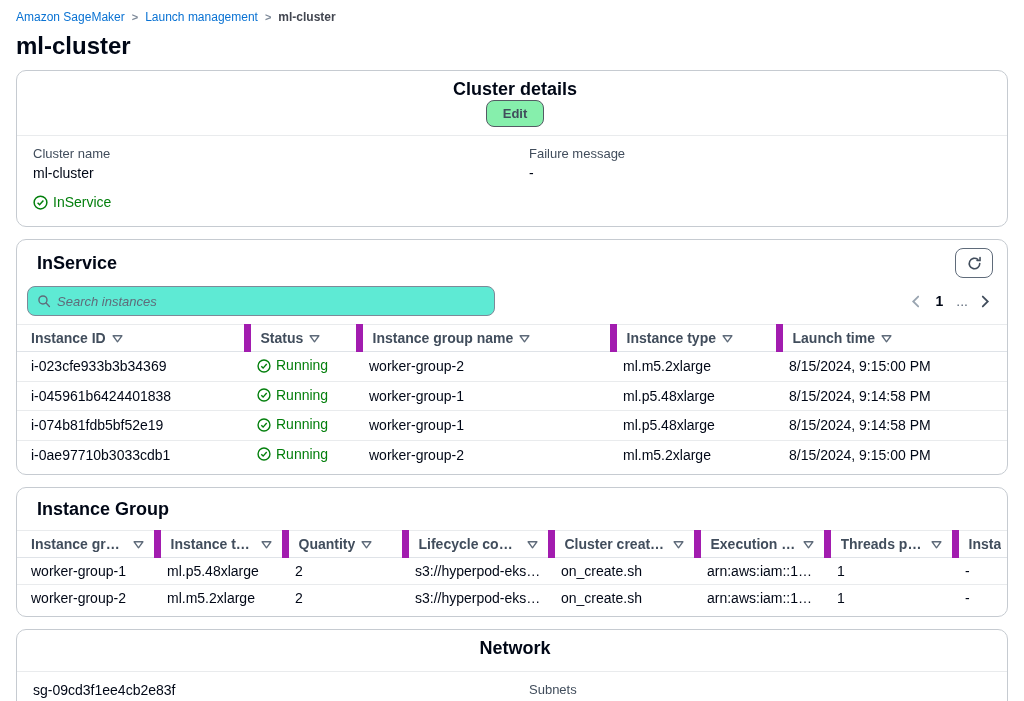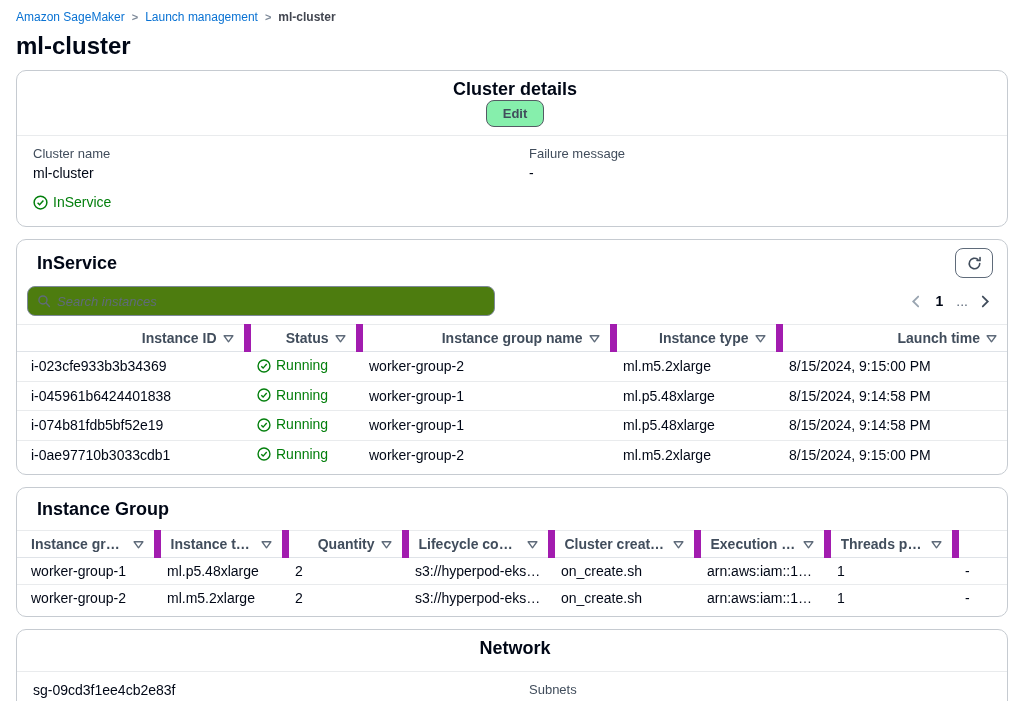--- a/index.html
+++ b/index.html
@@ -34,37 +34,37 @@
   .kv-grid { display: grid; grid-template-columns: 496px 1fr; padding: 10px 16px 12px; }
   .kv-col { display: flex; flex-direction: column; gap: 12px; }
   .kv-label { font-size: 13px; color: #414d5c; line-height: 16px; margin-bottom: 3px; }
   .kv-value { font-size: 14px; color: #000716; line-height: 17px; }
   .status-green { color: #037f0c; display: inline-flex; align-items: center; gap: 5px; font-size: 14px; line-height: 17px; }
   .status-green svg { flex: 0 0 auto; }
   
   .toolbar { display: flex; align-items: center; padding: 0 12px 8px 10px; }
   .search-box {
     width: 468px; height: 30px; border: 1px solid #7d8998; border-radius: 8px;
-    display: flex; align-items: center; gap: 6px; padding: 0 9px; background: #4d7c0f;
+    display: flex; align-items: center; gap: 6px; padding: 0 9px; background: #5eead4;
   }
   .search-box input {
     border: none; outline: none; flex: 1; background: transparent;
     font-family: inherit; font-size: 13px; font-style: italic; color: #000716;
   }
   .search-box input::placeholder { color: #5f6b7a; font-style: italic; }
   .pagination { margin-left: auto; display: flex; align-items: center; gap: 6px; }
   .page-btn { background: none; border: none; cursor: pointer; padding: 3px 5px; display: flex; align-items: center; }
   .page-num { background: none; border: none; font-family: inherit; font-size: 14px; font-weight: 700; color: #000716; padding: 2px 5px; cursor: pointer; }
   .page-ellipsis { color: #5f6b7a; font-size: 14px; padding: 0 2px; }
   
   table { border-collapse: collapse; width: 100%; table-layout: fixed; }
   th { text-align: left; font-size: 14px; font-weight: 700; color: #414d5c; padding: 5px 10px; border-top: 1px solid #e9ebed; border-bottom: 1px solid #dfe3e8; white-space: nowrap; overflow: hidden; }
   th:not(:first-child) { border-left: 7px solid #a21caf; margin-left: 44px; }
   th:first-child, td:first-child { padding-left: 14px; }
-  .th-inner { display: flex; align-items: center; justify-content: flex-end; gap: 6px; }
+  .th-inner { display: flex; align-items: center; justify-content: flex-start; gap: 6px; }
   .th-inner span.lbl { overflow: hidden; text-overflow: ellipsis; }
   td { font-size: 14px; color: #000716; padding: 5px 10px; border-top: 1px solid #e9ebed; white-space: nowrap; overflow: hidden; text-overflow: ellipsis; }
   tbody tr:first-child td { border-top: none; }
   .table-pad { padding-bottom: 5px; }
   .table-clip { overflow: hidden; }
   .table-clip table { width: 1070px; }
   .filter-icon { display: inline-flex; cursor: pointer; flex: 0 0 auto; }
 </style>
 </head>
 <body>

